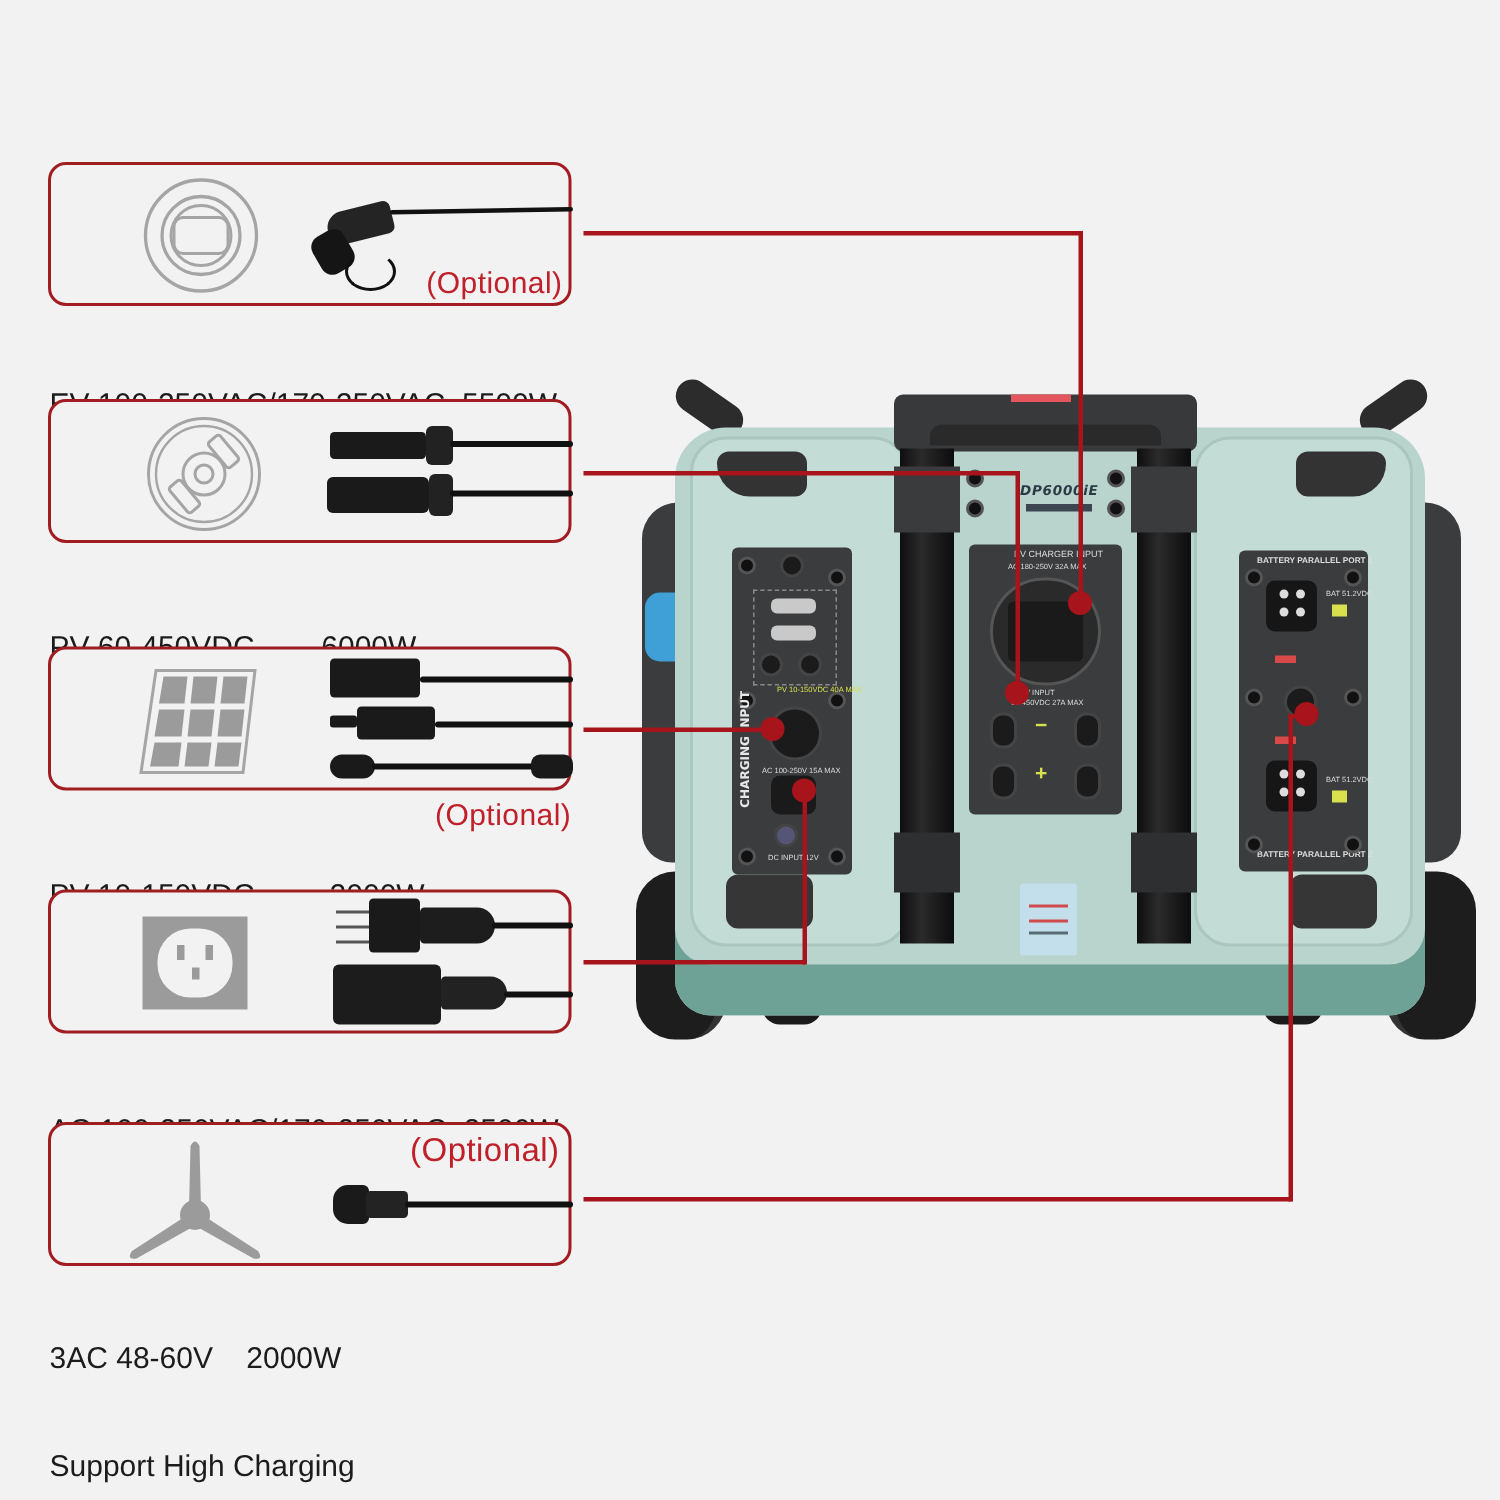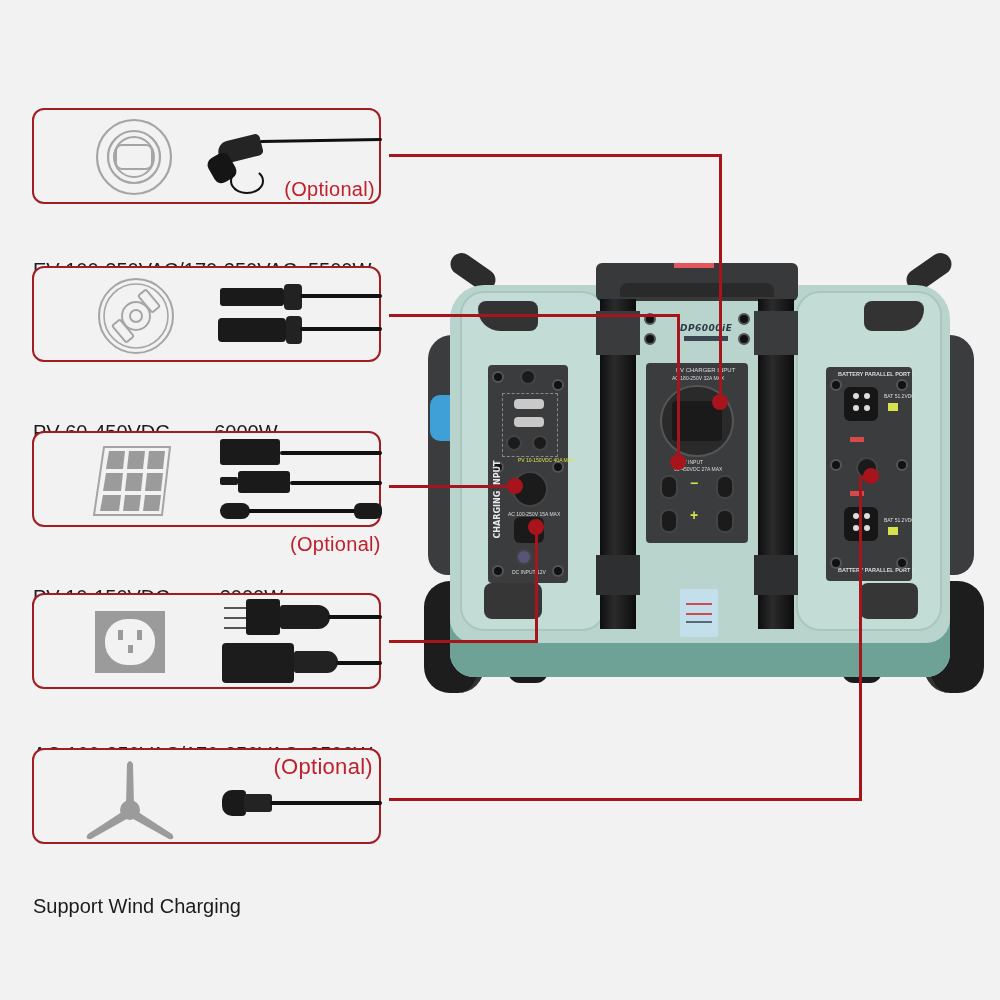--- a/index.html
+++ b/index.html
@@ -129,21 +129,22 @@
     </g>
   </svg>
   <div>
     <div class="plug" style="left:188px;top:40px;width:24px;height:26px;border-radius:10px 4px 4px 10px;"></div>
     <div class="plug" style="left:210px;top:44px;width:28px;height:18px;border-radius:3px;background:#232323;"></div>
     <div class="cable" style="left:236px;top:51px;width:112px;"></div>
   </div>
   <div class="opt" style="right:6px;top:4px;font-size:22px;">(Optional)</div>
 </div>
 <div class="label" style="top:846px;">
-  <div>Support Wind Charging</div>
+  <div>3AC 48-60V    2000W</div>
+  <div>Support High Charging</div>
 </div>
 
 <div class="device" style="left:420px;top:255px;width:560px;height:440px;">
 
   <div style="position:absolute;left:8px;top:80px;width:60px;height:240px;background:#3b3c3e;border-radius:24px 0 0 20px;"></div>
   <div style="position:absolute;left:492px;top:80px;width:62px;height:240px;background:#3b3c3e;border-radius:0 24px 20px 0;"></div>
 
   <div style="position:absolute;left:10px;top:140px;width:20px;height:46px;background:#3fa0d8;border-radius:10px 0 0 10px;"></div>
 
   <div style="position:absolute;left:28px;top:6px;width:50px;height:22px;background:#2c2c2d;border-radius:12px;transform:rotate(35deg);"></div>

